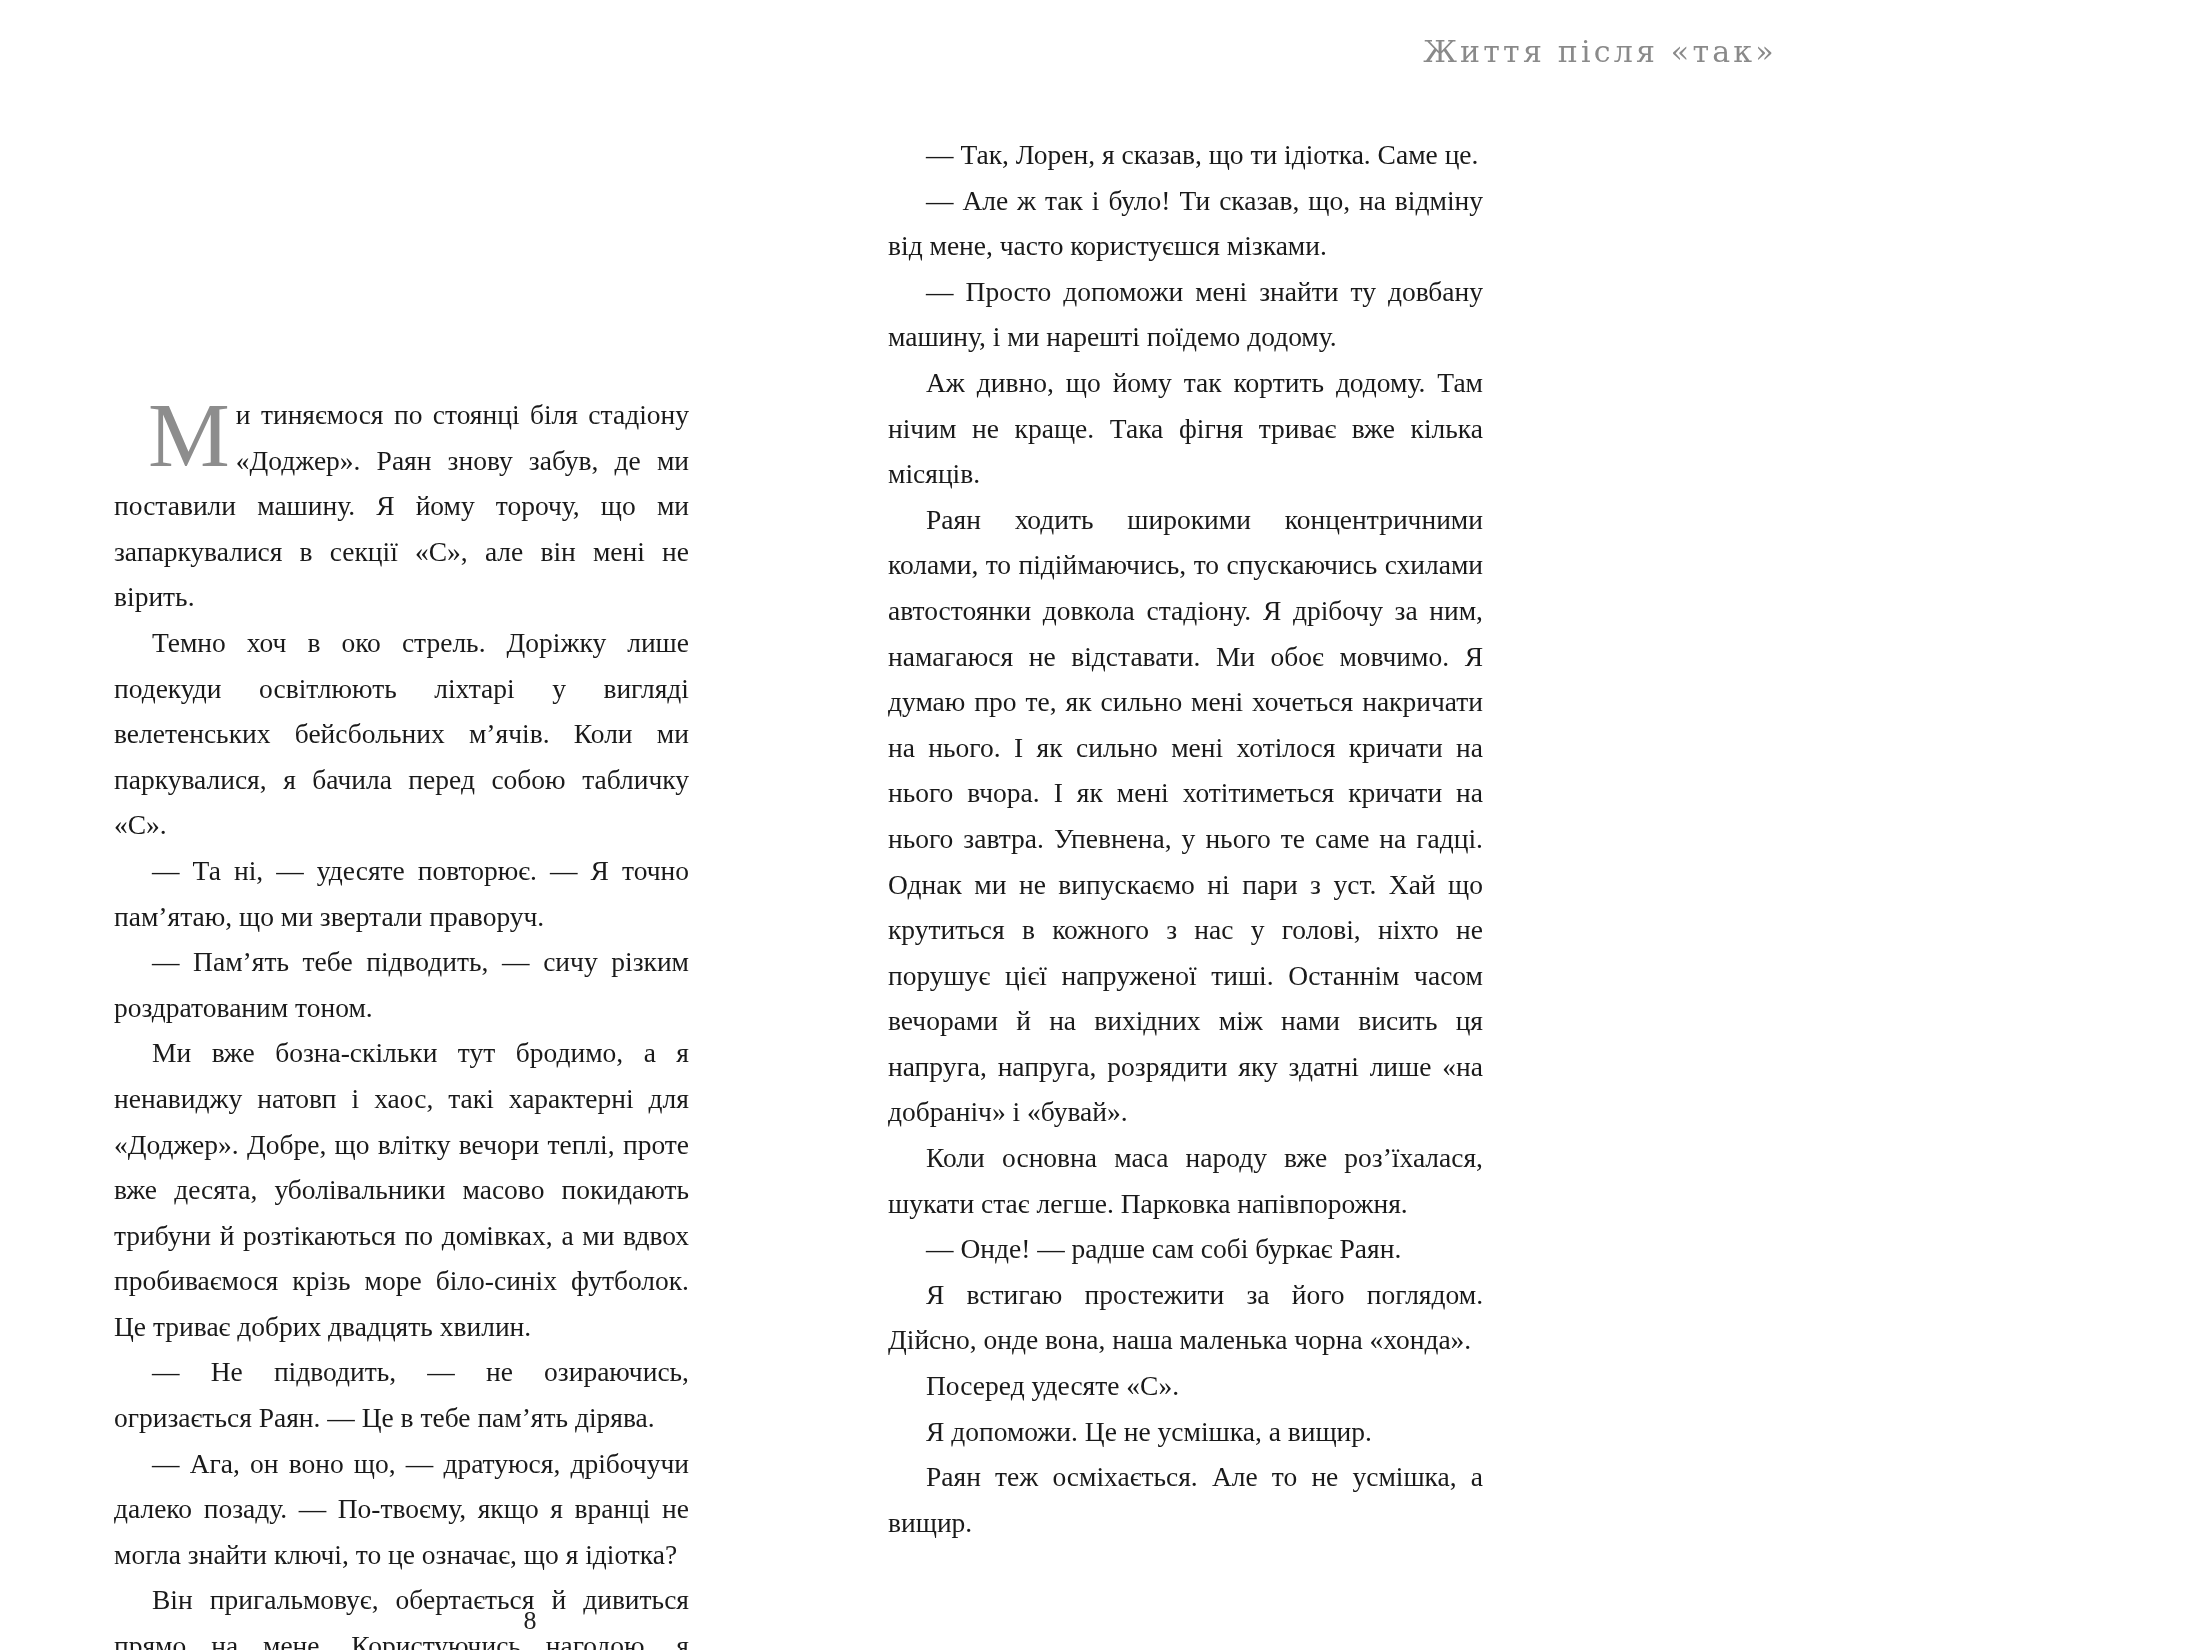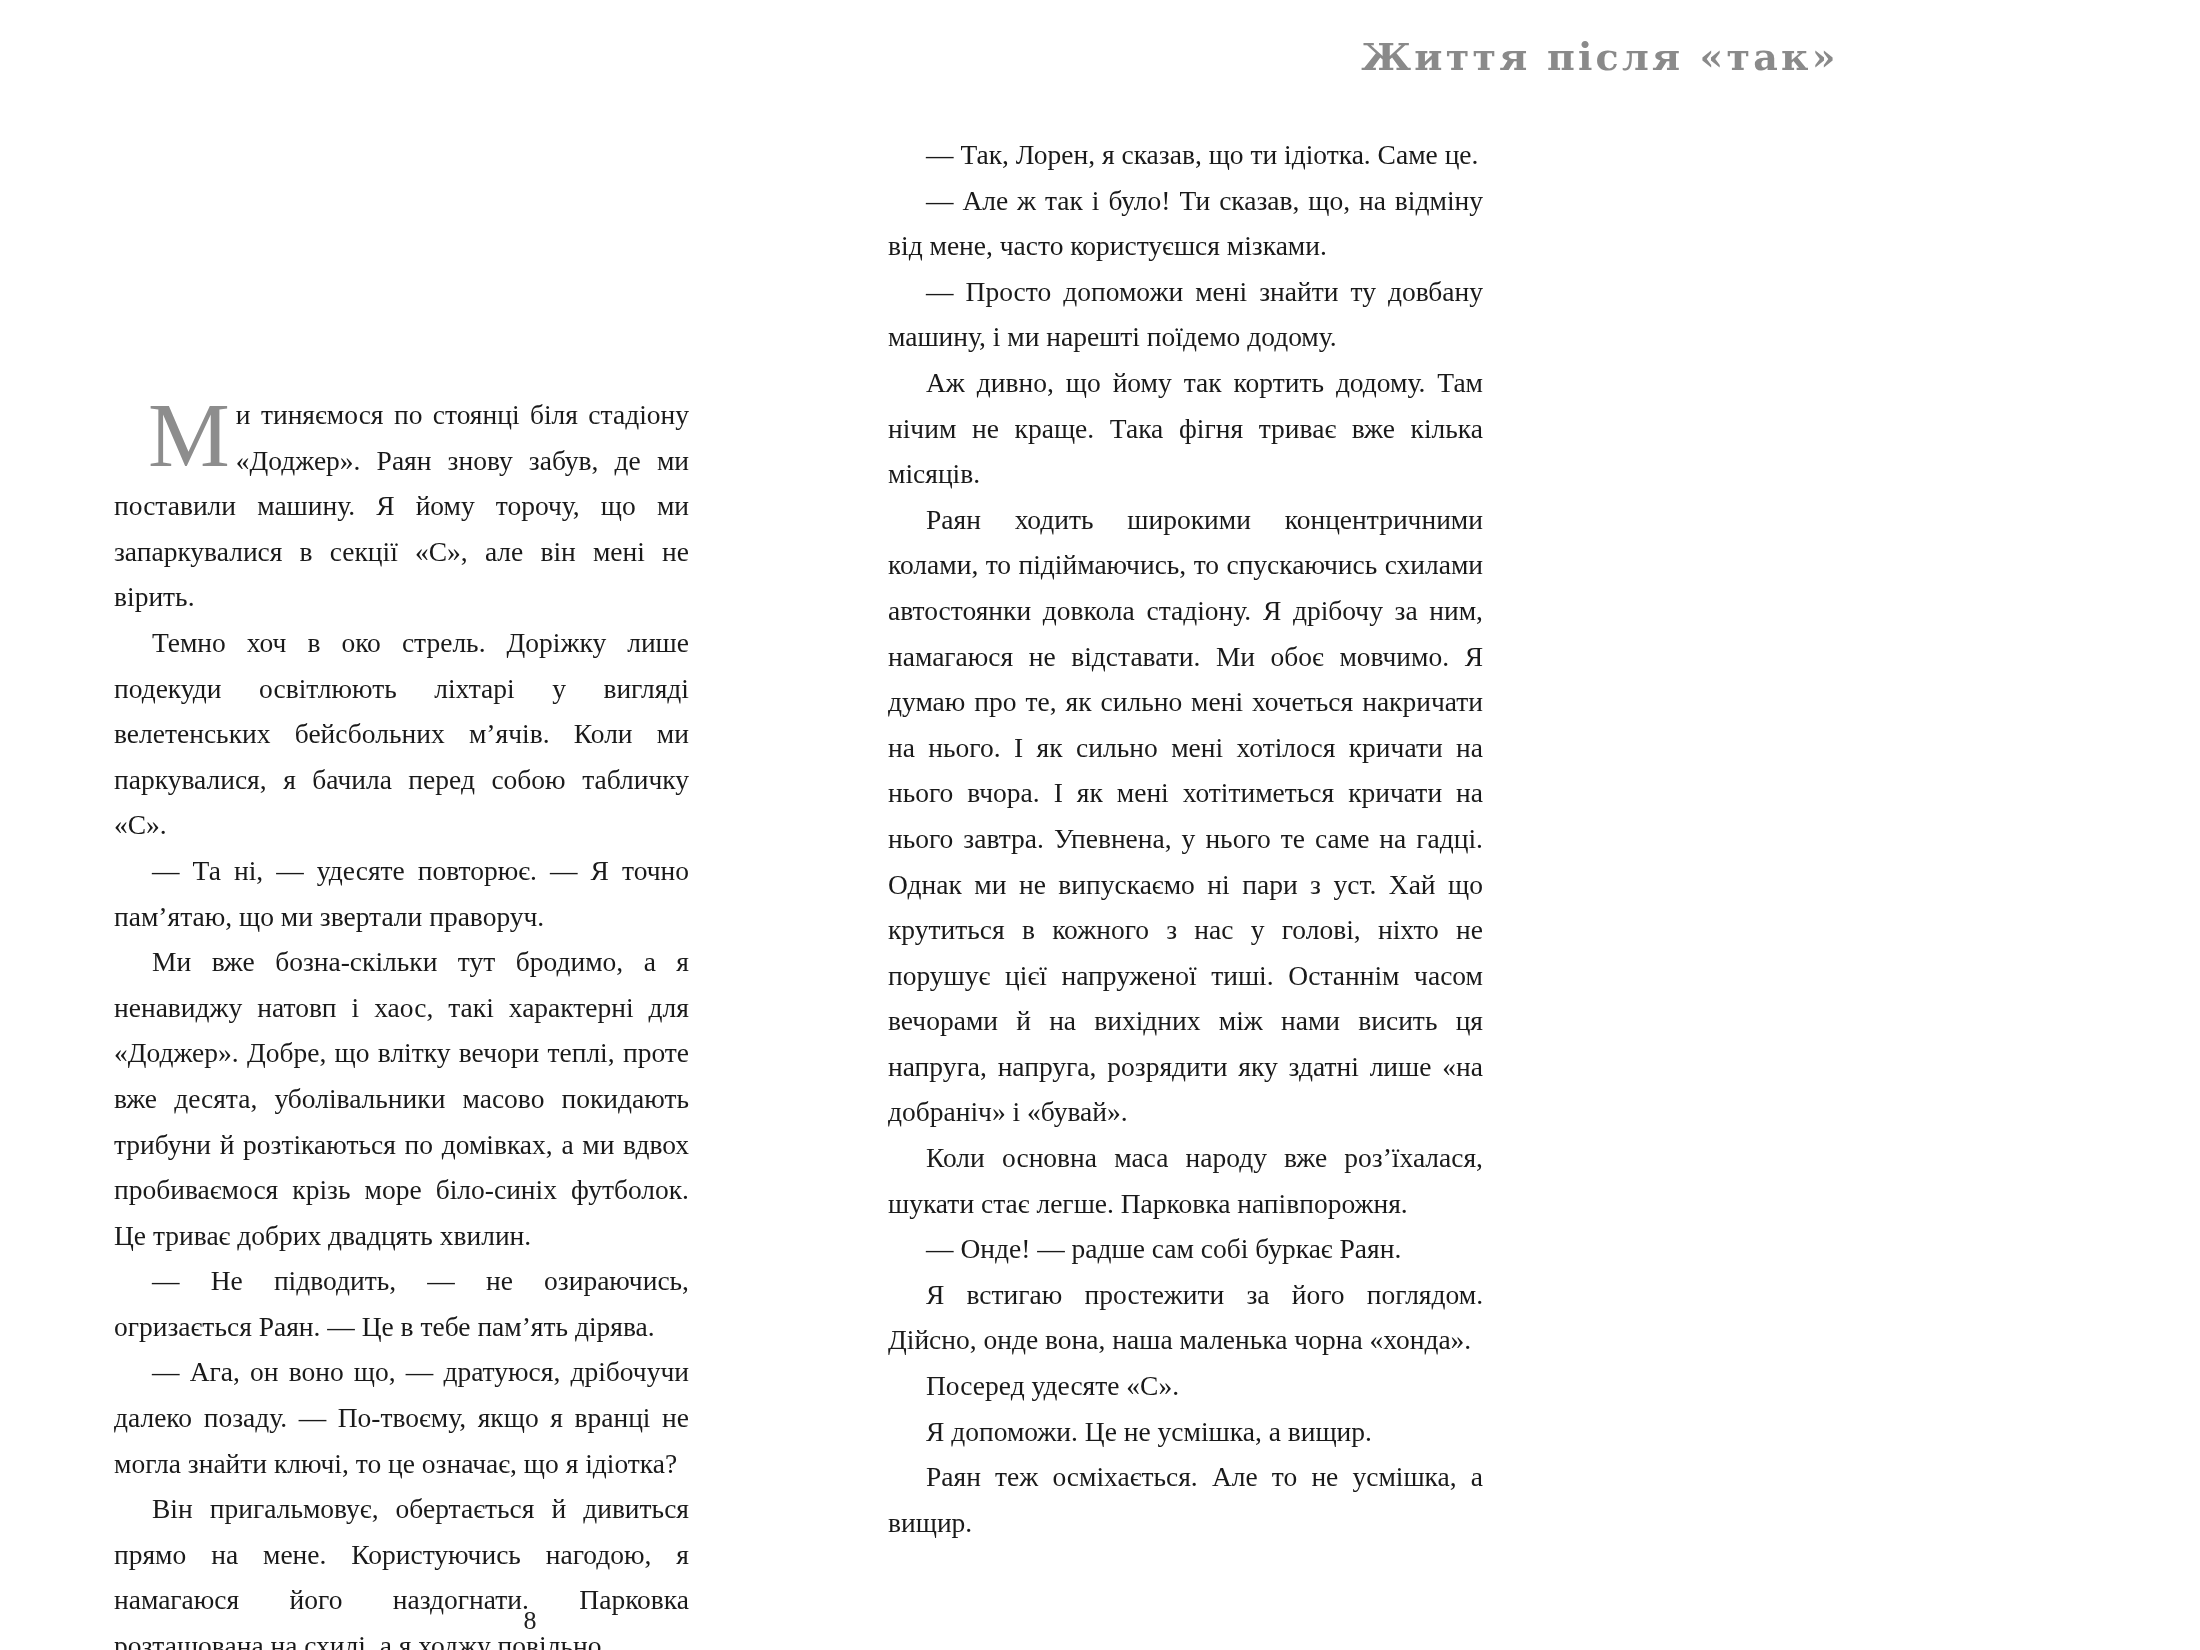--- a/index.html
+++ b/index.html
@@ -21,22 +21,22 @@
   }
 
   
   .running-head {
     position: absolute;
     top: 34px;
     left: 1100px;
     width: 1000px;
     text-align: center;
     font-family: "DejaVu Serif", "Liberation Serif", serif;
-    font-weight: 700;
-    font-size: 38px;
+    font-weight: 400;
+    font-size: 30px;
     letter-spacing: 3.2px;
     color: #8a8a8a;
     white-space: nowrap;
     -webkit-font-smoothing: antialiased;
   }
 
   
   .columns {
     position: absolute;
     top: 0;
@@ -113,20 +113,21 @@
   <div class="columns">
 
     <div class="col col-left">
 
       <p class="dropcap-para"><span class="dropcap">М</span><span>и тиняємося по стоянці біля стадіону «Доджер». Раян знову забув, де ми поставили машину. Я йому торочу, що ми запаркувалися в секції «С», але він мені не вірить.</span></p>
 
       <p><span>Темно хоч в око стрель. Доріжку лише подекуди освіт­люють ліхтарі у вигляді велетенських бейсбольних м’ячів. Коли ми паркувалися, я бачила перед собою табличку «С».</span></p>
 
       <p><span>— Та ні, — удесяте повторює. — Я точно пам’ятаю, що ми звертали праворуч.</span></p>
 
+      <p><span>— Пам’ять тебе підводить, — сичу різким роздратова­ним тоном.</span></p>
 
       <p><span>Ми вже бозна-скільки тут бродимо, а я ненавиджу натовп і хаос, такі характерні для «Доджер». Добре, що влітку вечори теплі, проте вже десята, уболівальники ма­сово покидають трибуни й розтікаються по домівках, а ми вдвох пробиваємося крізь море біло-синіх футболок. Це триває добрих двадцять хвилин.</span></p>
 
       <p><span>— Не підводить, — не озираючись, огризається Раян. — Це в тебе пам’ять дірява.</span></p>
 
       <p><span>— Ага, он воно що, — дратуюся, дрібочучи далеко поза­ду. — По-твоєму, якщо я вранці не могла знайти ключі, то це означає, що я ідіотка?</span></p>
 
       <p><span>Він пригальмовує, обертається й дивиться прямо на мене. Користуючись нагодою, я намагаюся його наздо­гнати. Парковка розташована на схилі, а я ходжу повіль­но.</span></p>
 
     </div>

